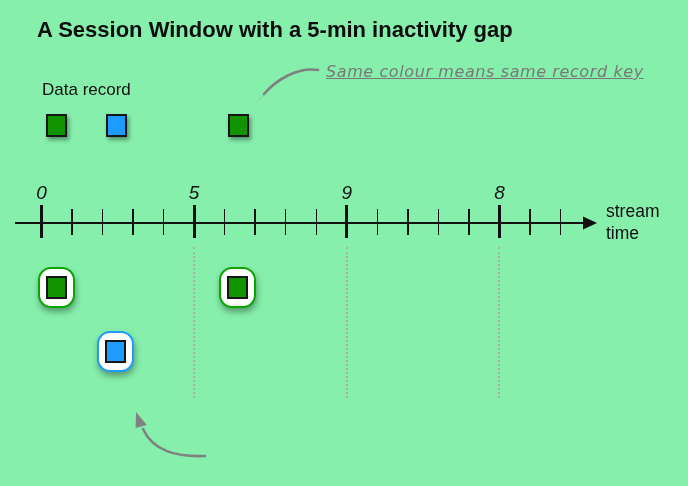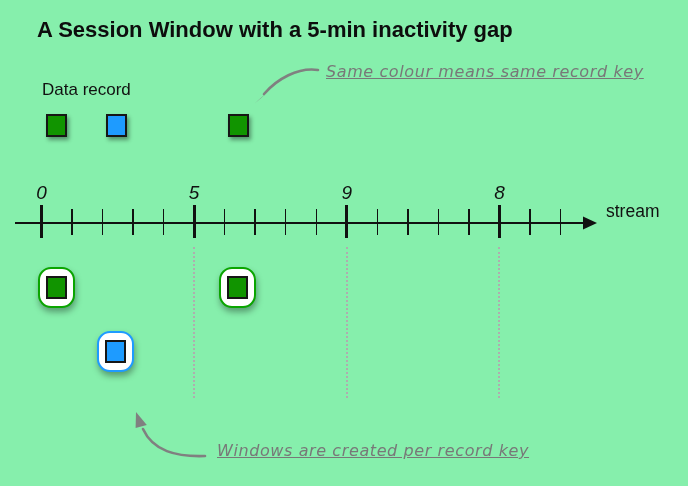--- a/index.html
+++ b/index.html
@@ -45,26 +45,26 @@
 <body>
 
 <div id="canvas">
 
   <div class="title">A Session Window with a 5-min inactivity gap</div>
 
   <div class="records-label">Data record</div>
 
   <div class="annotation" style="left:326px;top:62px;">Same colour means same record key</div>
 
-  <div class="annotation" style="left:217px;top:441px;">Windows are created per record key</div>
 
   <div class="axis-line"></div>
 
   <div class="axis-caption">
     <div>stream</div>
+    <div>time</div>
   </div>
 
   <svg class="arrow-layer" width="688" height="486" viewBox="0 0 688 486">
 
     <polygon points="597,223 583,216.5 583,229.5" fill="#111"></polygon>
 
     <path d="M318,70 C298,67 277,79 264,94" fill="none" stroke="#808080" stroke-width="2.6" stroke-linecap="round"></path>
     <polygon points="254,104 268.9,90.8 260.9,98.2" fill="#808080"></polygon>
 
     <path d="M205,456 C176,457 153,451 143,429" fill="none" stroke="#808080" stroke-width="2.6" stroke-linecap="round"></path>

